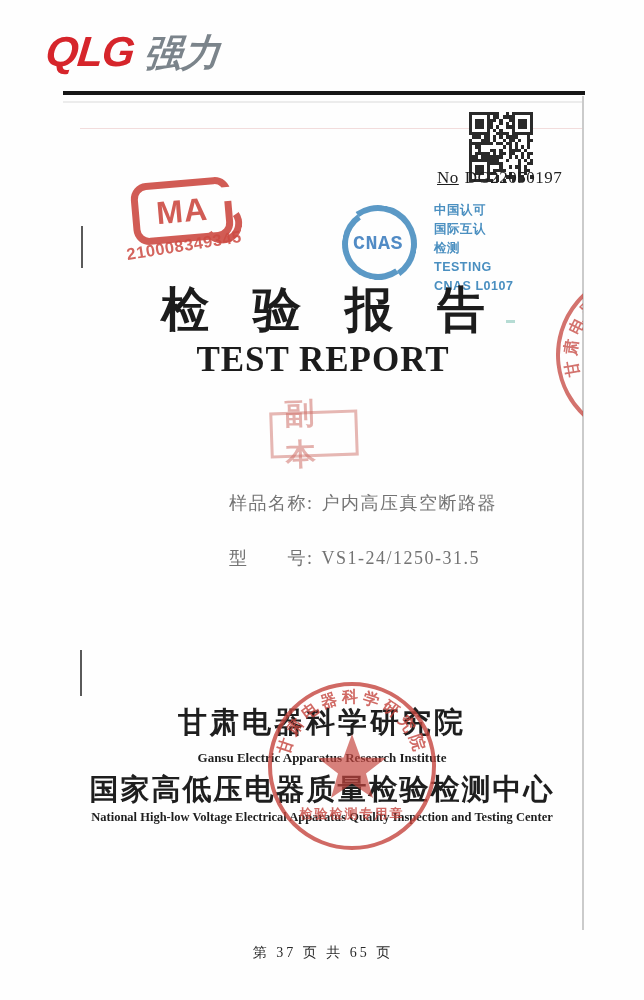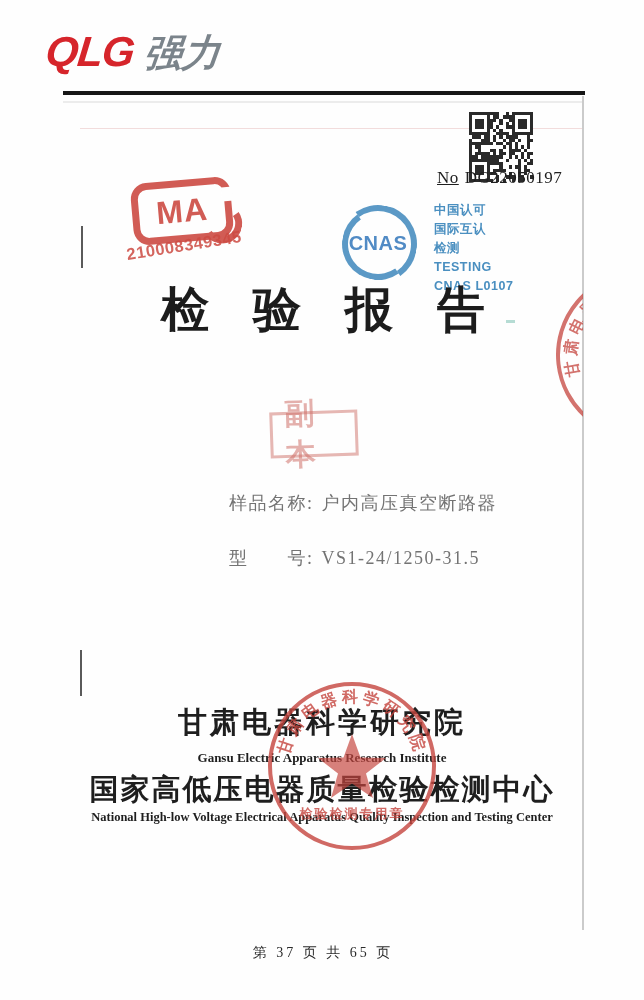--- a/index.html
+++ b/index.html
@@ -48,21 +48,21 @@
   .ilac-band{position:absolute;left:-4px;right:-4px;top:30px;height:20px;background:rgba(254,254,254,.6);}
   .ilac-label{position:absolute;left:0;right:0;top:31px;text-align:center;color:#3f7fbf;
               font-family:"Liberation Sans",sans-serif;font-weight:bold;font-size:15px;}
 
   
   .cnas{position:absolute;left:339px;top:205px;width:78px;height:78px;opacity:.9;}
   .cnas-arc{position:absolute;inset:0;border-radius:50%;border:6px solid #4a8fc0;}
   .cnas-arc.a1{border-bottom-color:transparent;border-left-color:transparent;transform:rotate(10deg);}
   .cnas-arc.a2{border-top-color:transparent;border-right-color:transparent;transform:rotate(10deg);inset:3px;}
   .cnas-label{position:absolute;left:0;right:0;top:27px;text-align:center;color:#3f7fbf;
-              font-family:Liberation Sans, sans-serif;font-weight:bold;font-size:20px;letter-spacing:.5px;}
+              font-family:Liberation Mono, monospace;font-weight:bold;font-size:20px;letter-spacing:.5px;}
 
   
   .accred{position:absolute;left:434px;top:201px;color:#4a8fc0;font-family:"Liberation Sans",sans-serif;
           font-weight:bold;font-size:12.5px;line-height:19px;letter-spacing:.5px;}
 
   
   .title-cn{position:absolute;left:63px;top:278px;width:520px;text-align:center;font-weight:700;
             font-size:48px;letter-spacing:44px;padding-left:44px;box-sizing:border-box;color:#1c1c1c;}
   .title-en{position:absolute;left:63px;top:340px;width:520px;text-align:center;font-weight:700;
             font-size:35px;letter-spacing:1px;color:#1c1c1c;}
@@ -575,20 +575,21 @@
 
   <div class="accred">
     <div>中国认可</div>
     <div>国际互认</div>
     <div>检测</div>
     <div>TESTING</div>
     <div>CNAS L0107</div>
   </div>
 
   <div class="title-cn">检验报告</div>
+  <div class="title-en">TEST REPORT</div>
 
   <div class="copy-stamp">副本</div>
 
   <div class="fields">
     <div class="field-row">
       <span class="lbl">样品名称:</span><span>户内高压真空断路器</span>
     </div>
     <div class="field-row">
       <span class="lbl">型　　号:</span><span>VS1-24/1250-31.5</span>
     </div>

